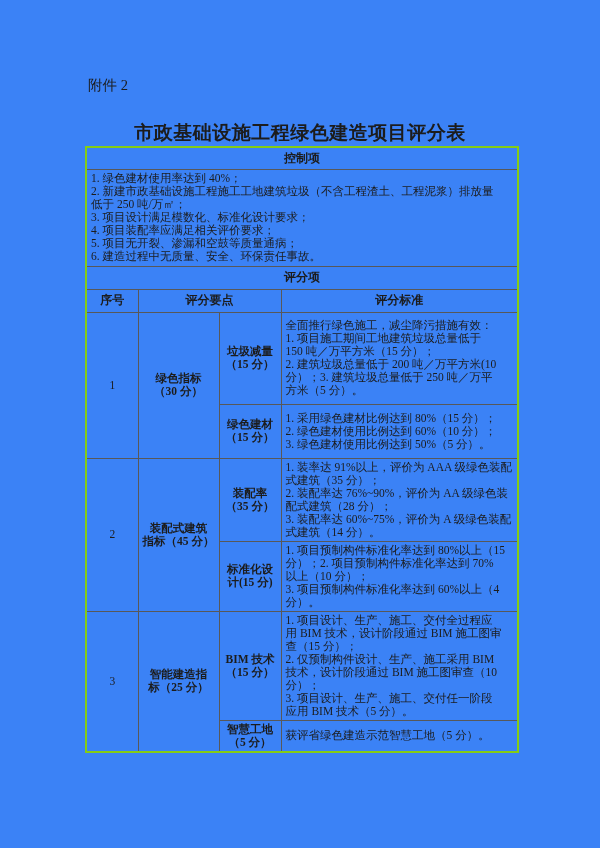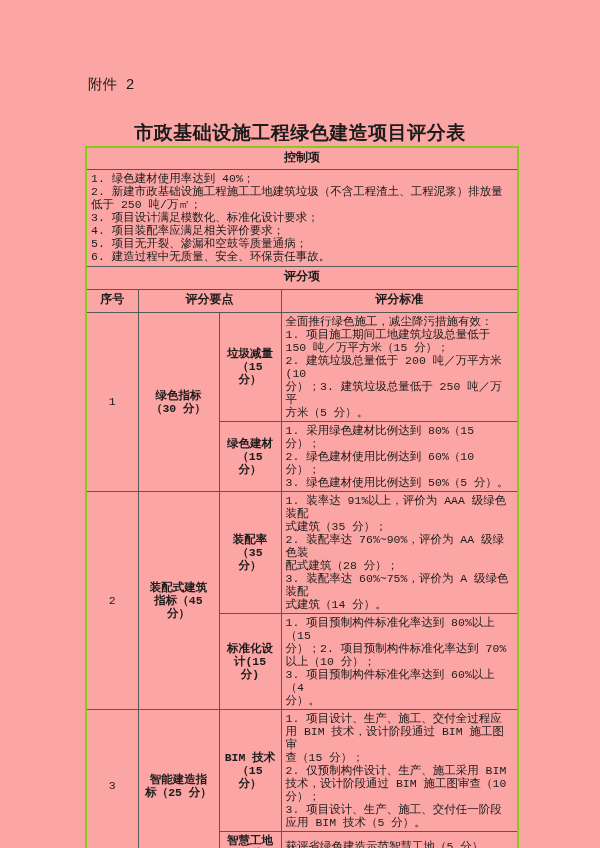--- a/index.html
+++ b/index.html
@@ -1,21 +1,21 @@
 <!DOCTYPE html>
 <html><head>
 <meta charset="utf-8">
 <style>
   html, body { margin: 0; padding: 0; background: #ffffff; }
   .page {
     position: relative;
     width: 600px;
     height: 848px;
-    background: #fca5a5;
-    font-family: Liberation Mono, monospace;
+    background: #3b82f6;
+    font-family: Liberation Serif, serif;
     color: #1c1c1c;
     overflow: hidden;
   }
   .attachment {
     position: absolute;
     left: 88px;
     top: 76px;
     font-size: 14.5px;
     line-height: 18px;
   }

